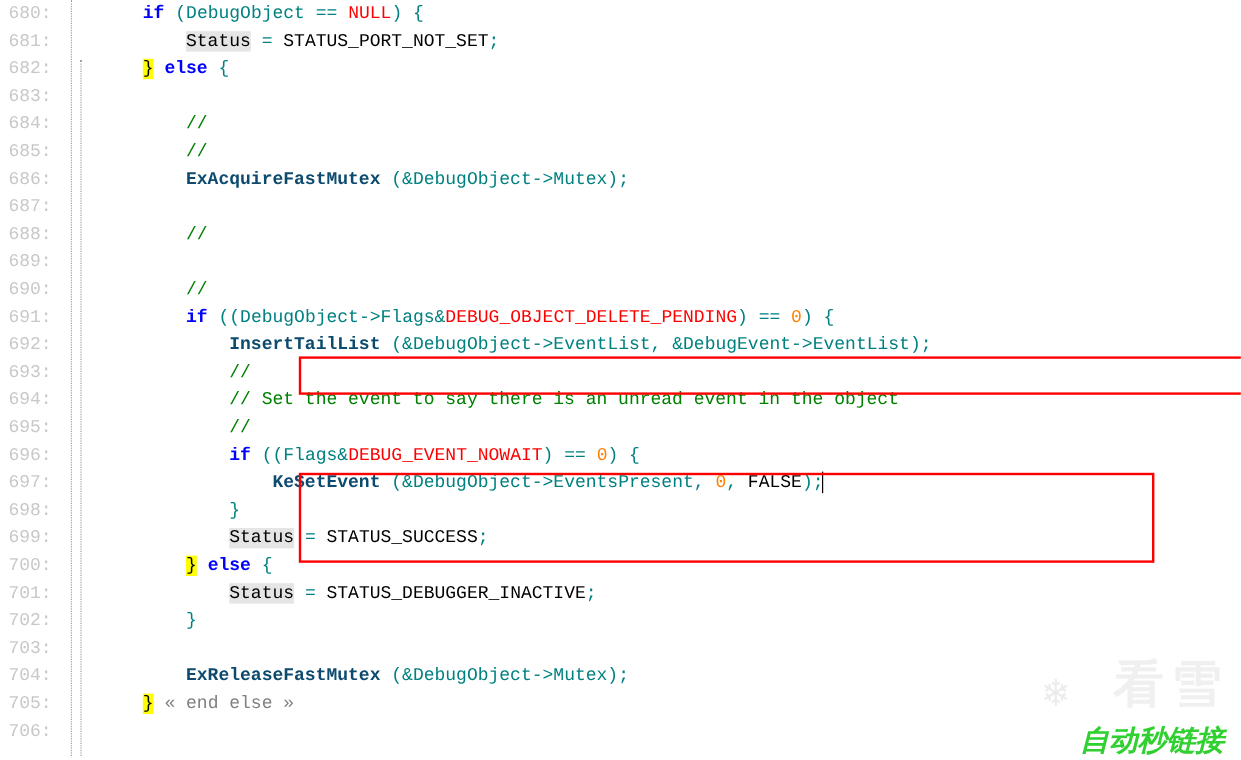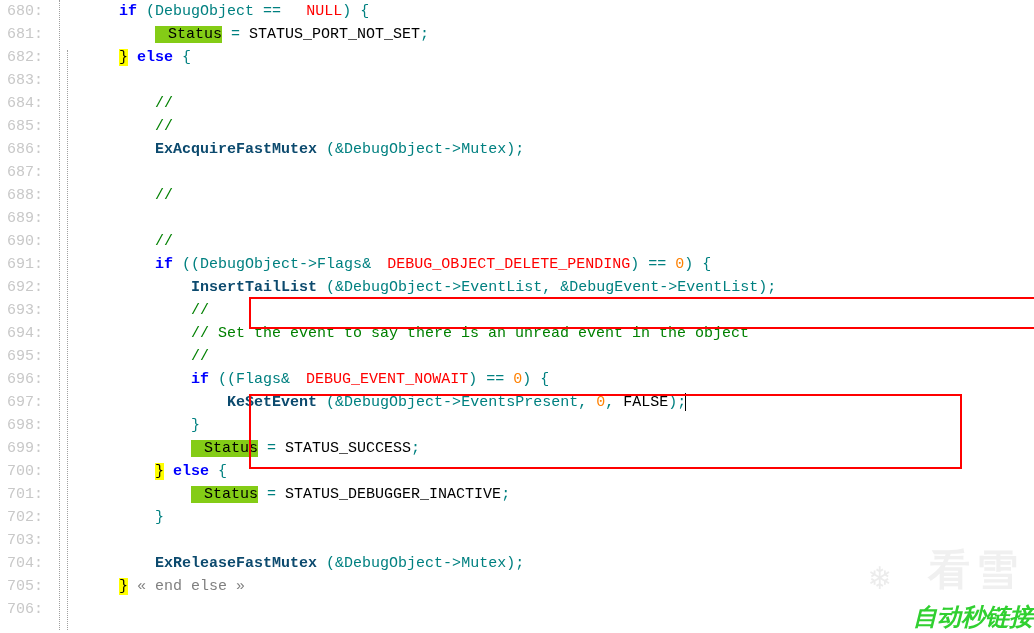--- a/index.html
+++ b/index.html
@@ -31,48 +31,48 @@
   height:100%;
 }
 .row {
   height:23px;
   line-height:23px;
   white-space:pre;
   position:relative;
 }
 .kw  { color:#0000ff; font-weight:bold; }
 .id  { color:#008080; }
-.mac { color:#ff0000;margin-left:16px; }
+.mac { color:#ff0000; }
 .fn  { color:#0c4a6e; font-weight:bold; }
 .nm  { color:#ff8000; }
 .sym { color:#008080; }
 .cm  { color:#008000; }
 .gr  { color:#808080; }
-.hl  { background:#84cc16;padding-left:13px; }
+.hl  { background:#e5e5e5; }
 .hpun{ background:#ffff00; color:#000; }
 .cur { border-left:1px solid #000; display:inline-block; height:18px; vertical-align:middle; margin-left:-1px; }
 .redbox {
   position:absolute;
   border:2px solid #ff0000;
   pointer-events:none;
 }
 .fold-line {
   position:absolute;
   border-left:1px dotted #a0a0a0;
 }
 .watermark-cn {
   position:absolute; right:10px; bottom:35px;
   font-size:42px; font-weight:bold;
   color:#f0f0f0;
   letter-spacing:6px;
   font-family:"Microsoft YaHei",sans-serif;
   pointer-events:none;
 }
 .watermark-jp {
-  position:absolute; right:1px; bottom:0px;
+  position:absolute; right:14px; bottom:0px;
   font-size:24px; font-weight:bold; font-style:italic;
   color:#30d030;
   font-family:"Microsoft YaHei",sans-serif;
   pointer-events:none;
 }
 .snow { position:absolute; right:144px; bottom:34px; color:#ececec; font-size:34px; pointer-events:none;}
 </style>
 </head>
 <body>
 

